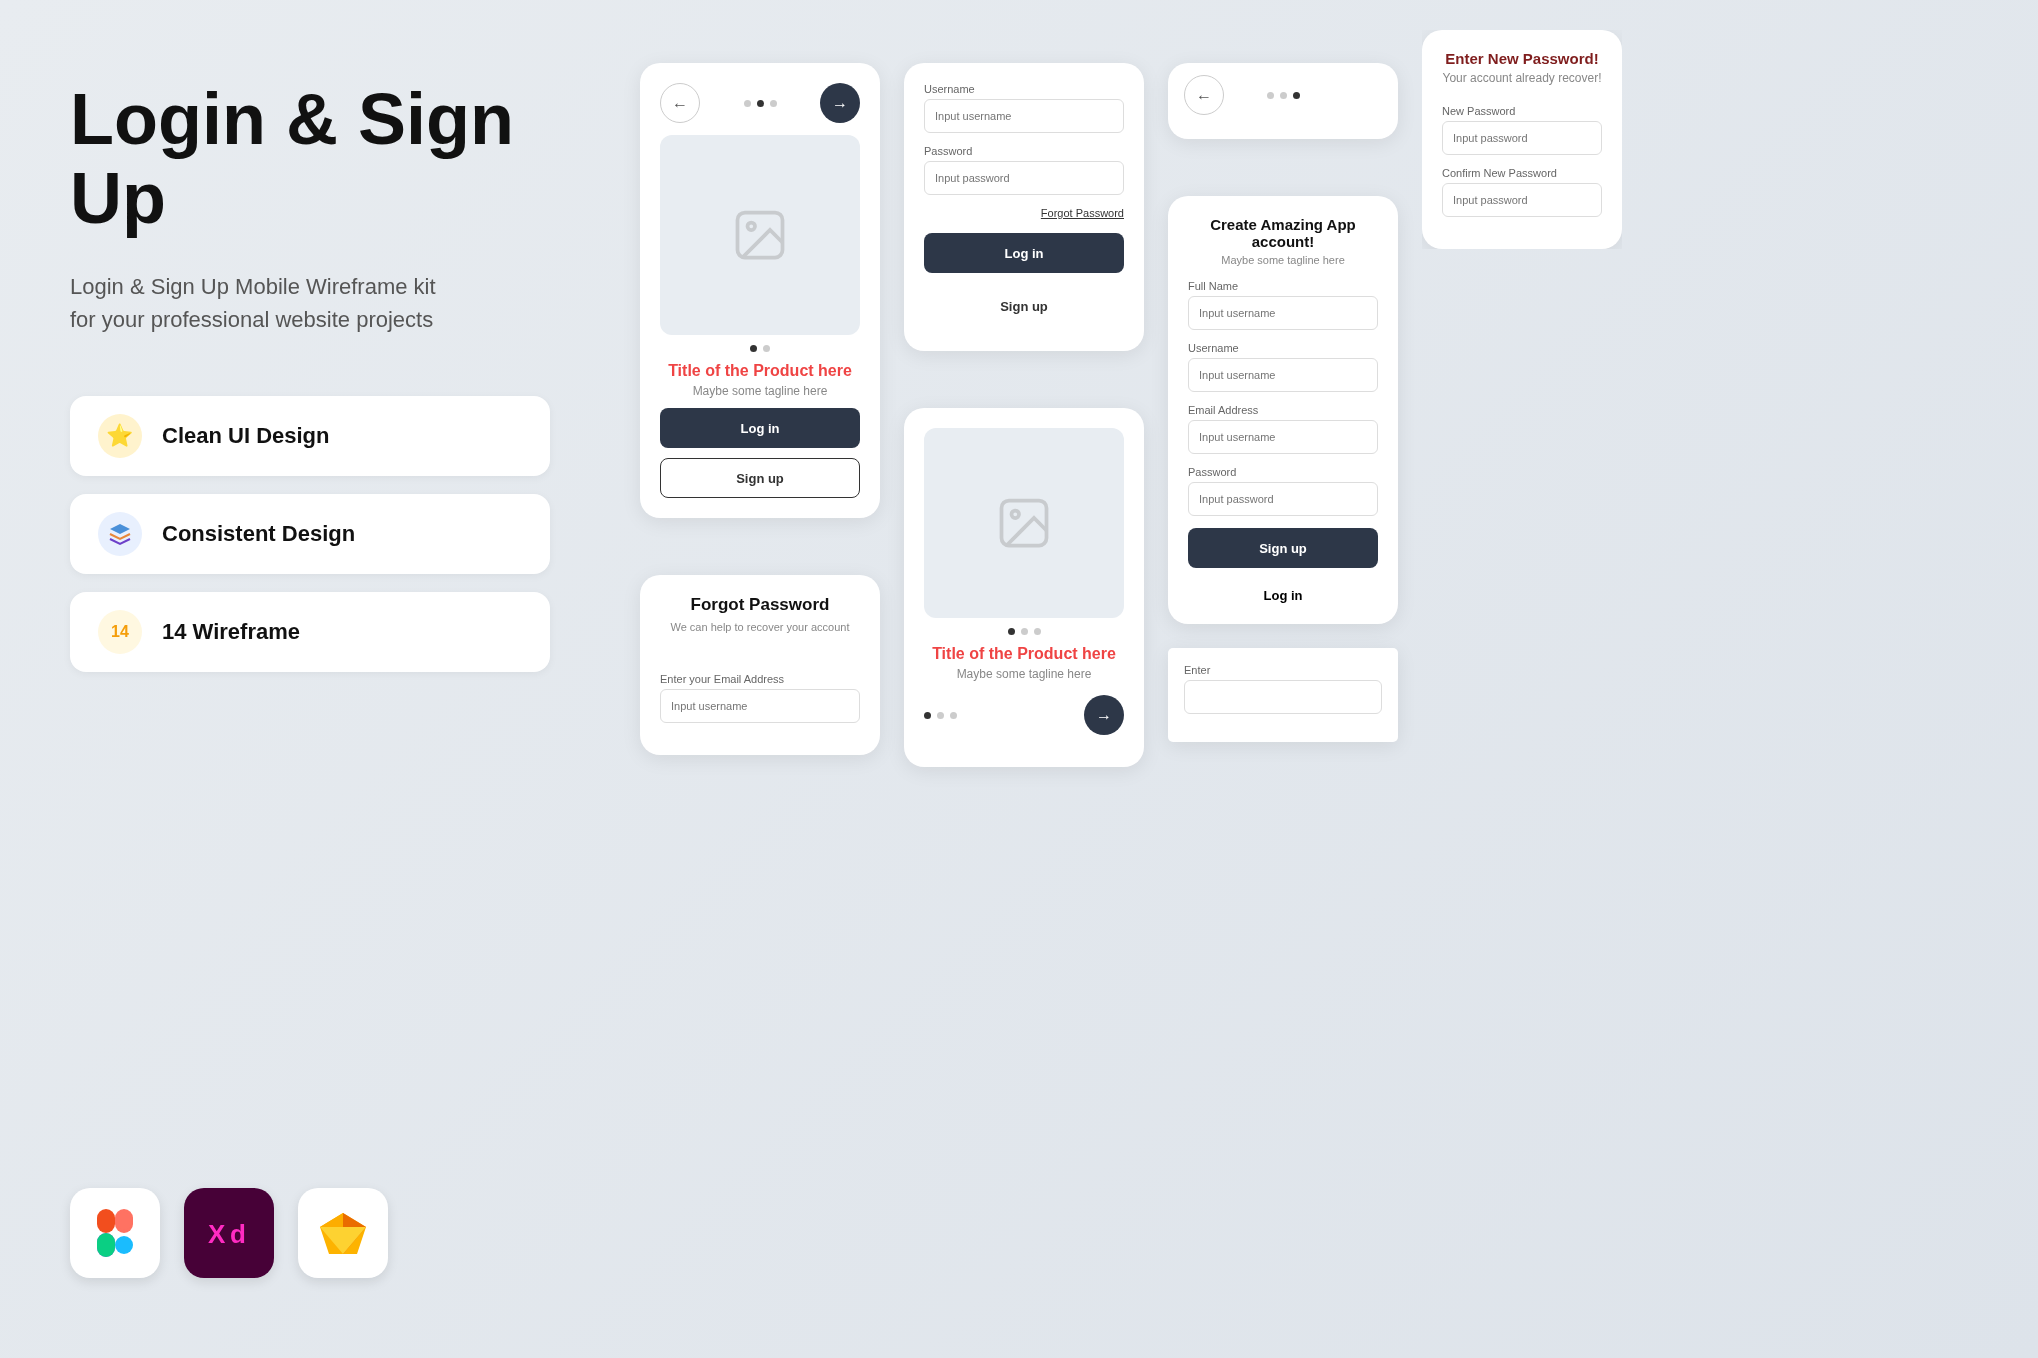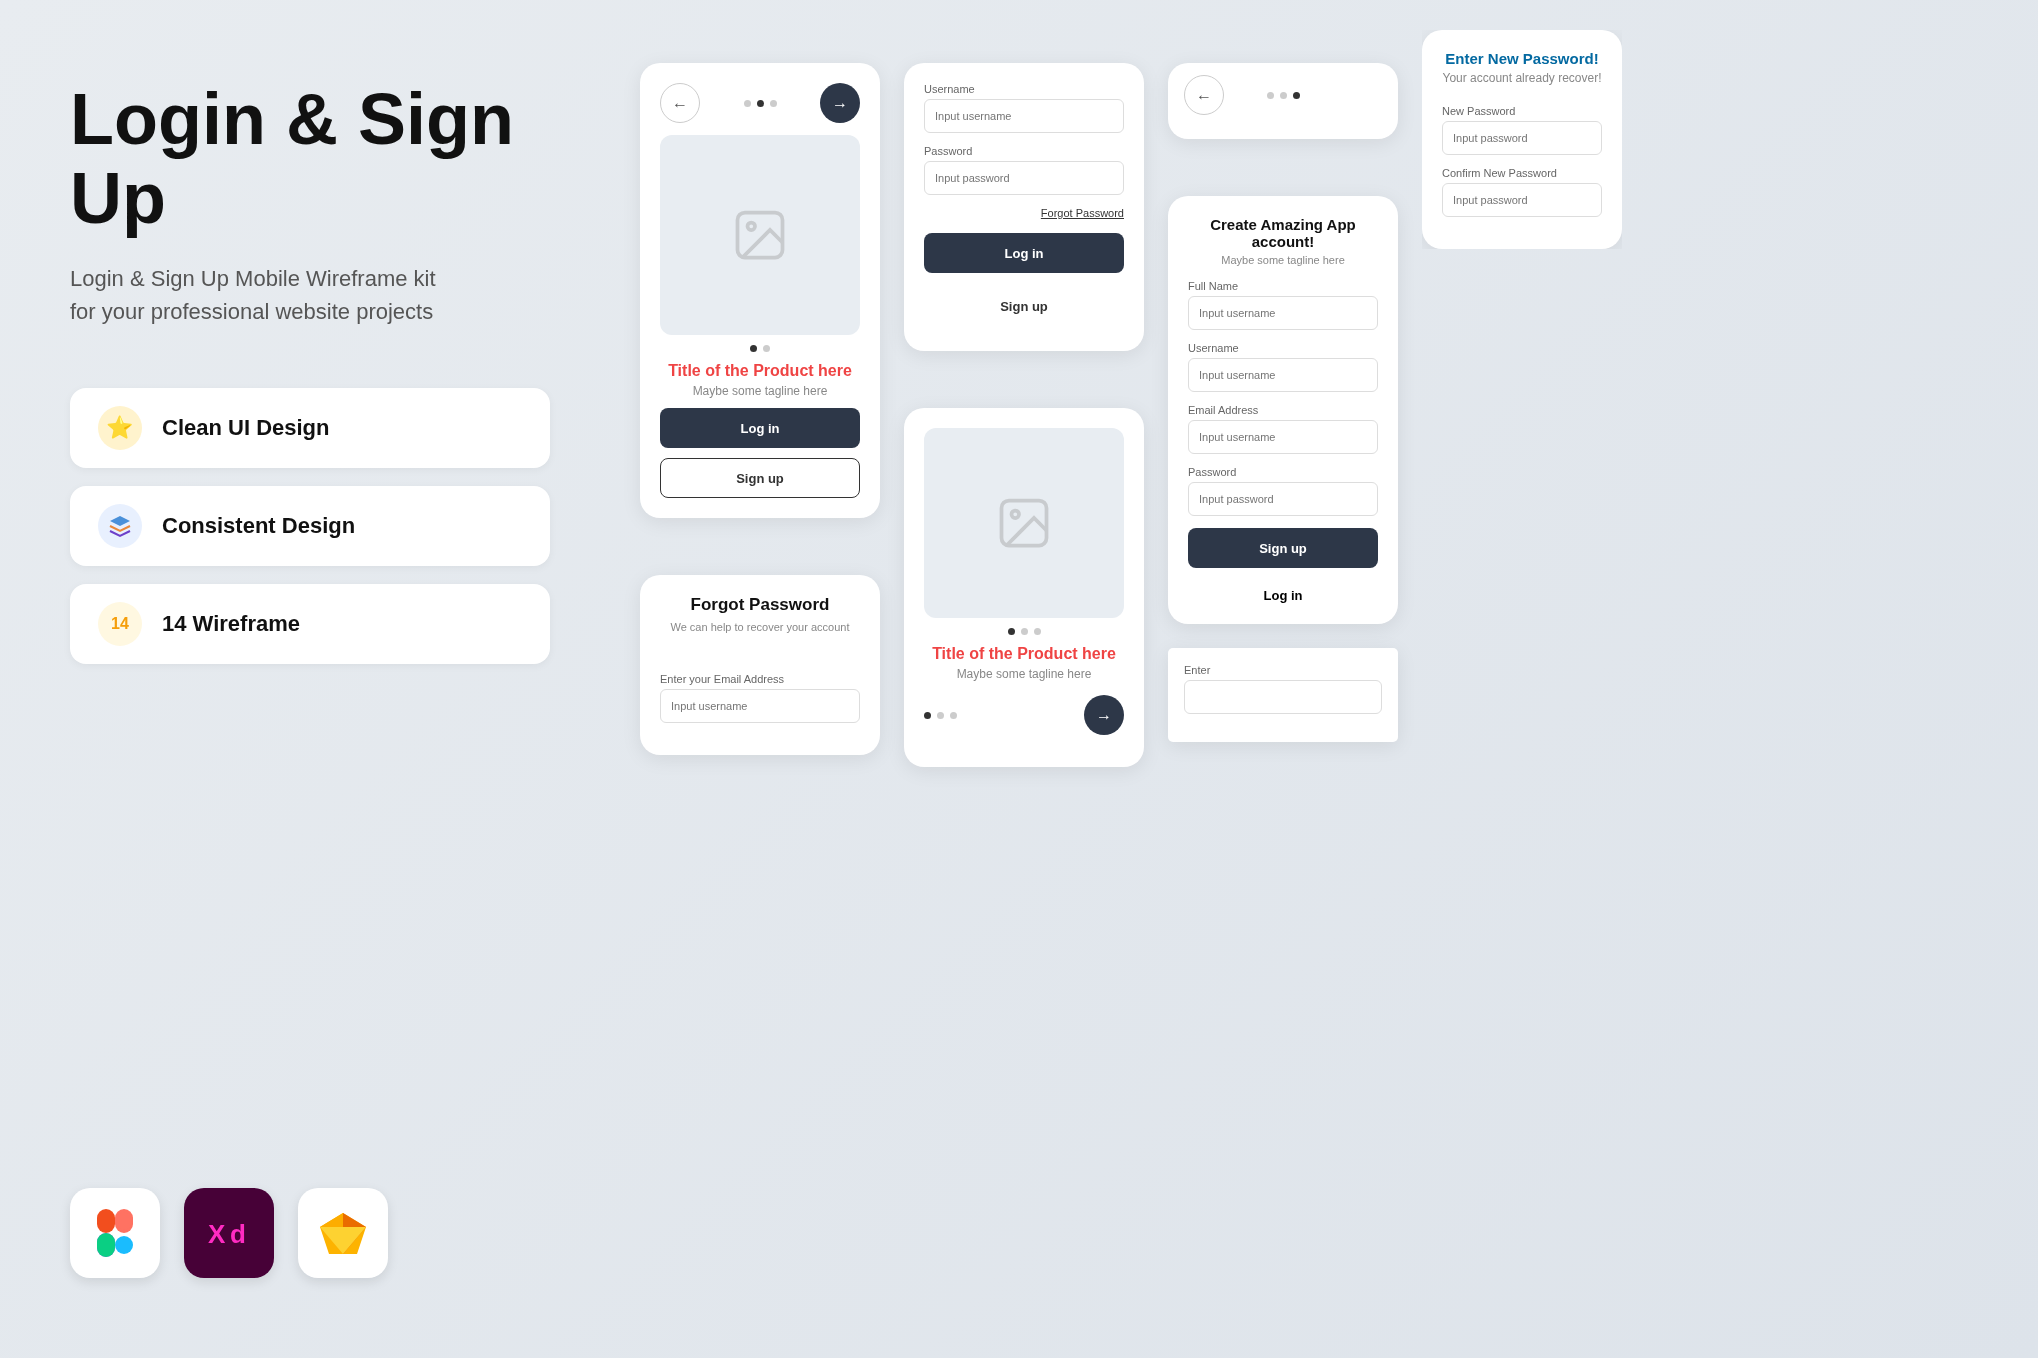--- a/index.html
+++ b/index.html
@@ -26,21 +26,21 @@
       display: flex;
       flex-direction: column;
       justify-content: space-between;
     }
     .left-content {}
     .main-title {
       font-size: 72px;
       font-weight: 900;
       color: #111;
       line-height: 1.1;
-      margin-bottom: 24px;
+      margin-bottom: 32px;
     }
     .subtitle {
       font-size: 22px;
       color: #555;
       line-height: 1.5;
       margin-bottom: 60px;
     }
     .feature-list {
       display: flex;
       flex-direction: column;
@@ -299,21 +299,21 @@
       font-size: 11px;
       color: #888;
       text-align: center;
       margin-bottom: 14px;
     }
 
     .new-pw-title {
       font-size: 15px;
       font-weight: 700;
       text-align: center;
-      color: #0369a1;
+      color: #7f1d1d;
       margin-bottom: 4px;
     }
     .new-pw-sub {
       font-size: 12px;
       color: #888;
       text-align: center;
       margin-bottom: 4px;
     }
   </style>
 </head>

